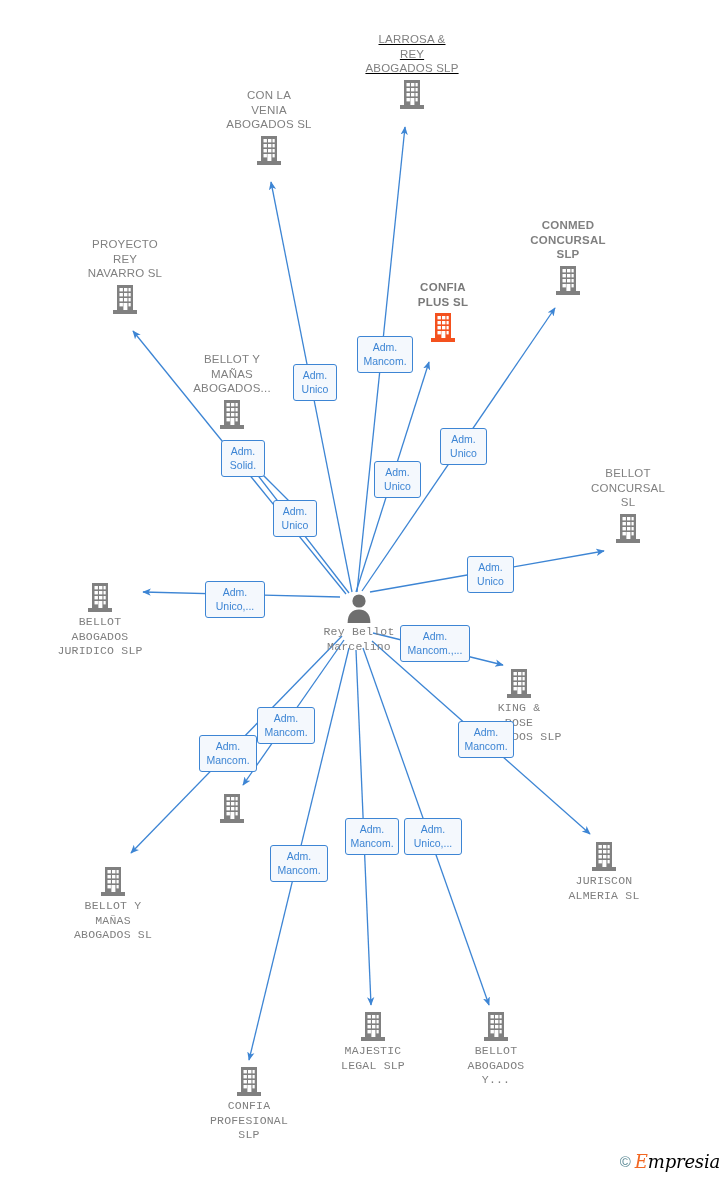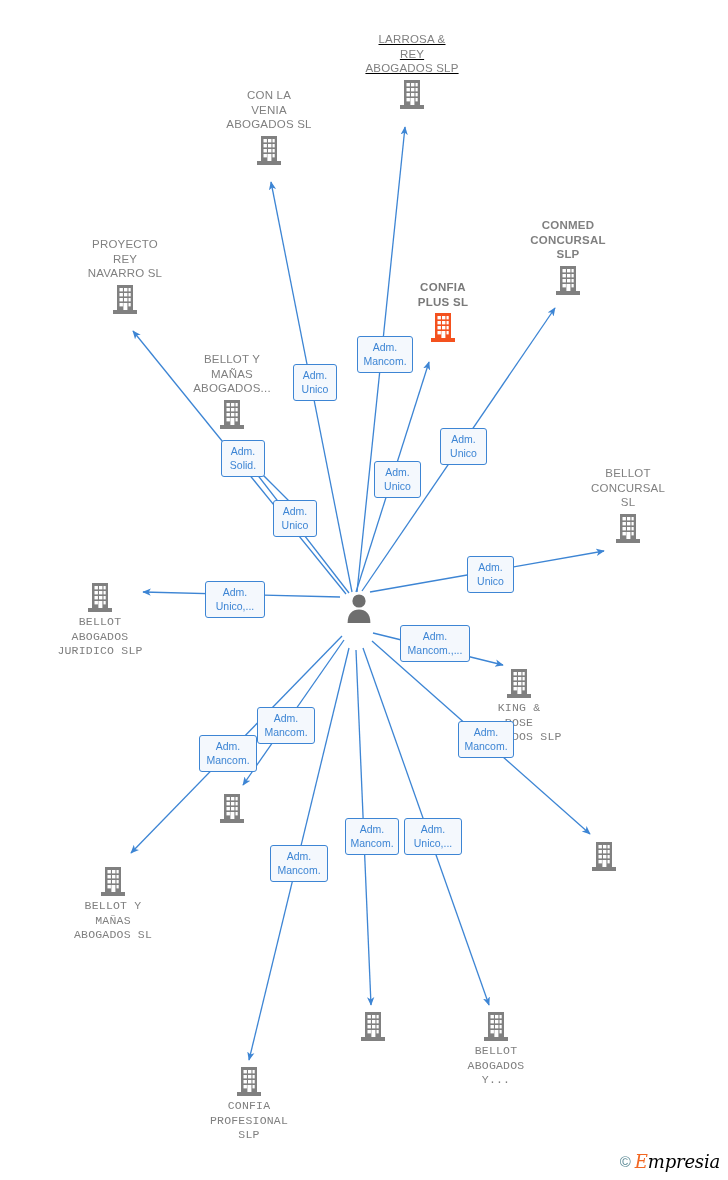--- a/index.html
+++ b/index.html
@@ -376,20 +376,22 @@
             <rect x="17.5" y="10" width="2.2" height="3.4"></rect>
           <rect x="8.5" y="15" width="3.4" height="3.4"></rect>
             <rect x="13" y="15" width="3.4" height="3.4"></rect>
             <rect x="17.5" y="15" width="2.2" height="3.4"></rect>
           <rect x="8.5" y="20" width="3.4" height="3.4"></rect>
             <rect x="17.5" y="20" width="2.2" height="3.4"></rect>
           <rect x="12.4" y="20" width="4" height="7"></rect>
         </g>
       </svg>
     </span>
+    <span class="label">JURISCON
+ALMERIA  SL</span>
   </div>
 
   <div class="node label-below" style="left:232px; top:792px;">
     <span class="icon">
       <svg width="28" height="33" viewBox="0 0 28 33" aria-hidden="true">
         <rect x="6" y="2" width="16" height="27" fill="#808080"></rect>
         <rect x="2" y="27" width="24" height="4" fill="#808080"></rect>
         <g fill="#ffffff">
           <rect x="8.5" y="5" width="3.4" height="3.4"></rect>
             <rect x="13" y="5" width="3.4" height="3.4"></rect>
@@ -474,20 +476,22 @@
             <rect x="17.5" y="10" width="2.2" height="3.4"></rect>
           <rect x="8.5" y="15" width="3.4" height="3.4"></rect>
             <rect x="13" y="15" width="3.4" height="3.4"></rect>
             <rect x="17.5" y="15" width="2.2" height="3.4"></rect>
           <rect x="8.5" y="20" width="3.4" height="3.4"></rect>
             <rect x="17.5" y="20" width="2.2" height="3.4"></rect>
           <rect x="12.4" y="20" width="4" height="7"></rect>
         </g>
       </svg>
     </span>
+    <span class="label">MAJESTIC
+LEGAL  SLP</span>
   </div>
 
   <div class="node label-below" style="left:496px; top:1010px;">
     <span class="icon">
       <svg width="28" height="33" viewBox="0 0 28 33" aria-hidden="true">
         <rect x="6" y="2" width="16" height="27" fill="#808080"></rect>
         <rect x="2" y="27" width="24" height="4" fill="#808080"></rect>
         <g fill="#ffffff">
           <rect x="8.5" y="5" width="3.4" height="3.4"></rect>
             <rect x="13" y="5" width="3.4" height="3.4"></rect>
@@ -509,20 +513,22 @@
 Y...</span>
   </div>
 
   <div class="node label-below" style="left:359px; top:592px; z-index:8;">
     <span class="icon">
       <svg width="30" height="32" viewBox="0 0 30 32" aria-hidden="true">
         <circle cx="15" cy="9" r="6.6" fill="#6e6e6e"></circle>
         <path d="M3.6,31 C3.6,21.6 8.6,17.6 15,17.6 C21.4,17.6 26.4,21.6 26.4,31 Z" fill="#6e6e6e"></path>
       </svg>
     </span>
+    <span class="label">Rey Bellot
+Marcelino</span>
   </div>
 
   <div class="badge" style="left:293px; top:364px; width:44px;">Adm.
 Unico</div>
   <div class="badge" style="left:357px; top:336px; width:56px;">Adm.
 Mancom.</div>
   <div class="badge" style="left:221px; top:440px; width:44px;">Adm.
 Solid.</div>
   <div class="badge" style="left:374px; top:461px; width:47px;">Adm.
 Unico</div>

